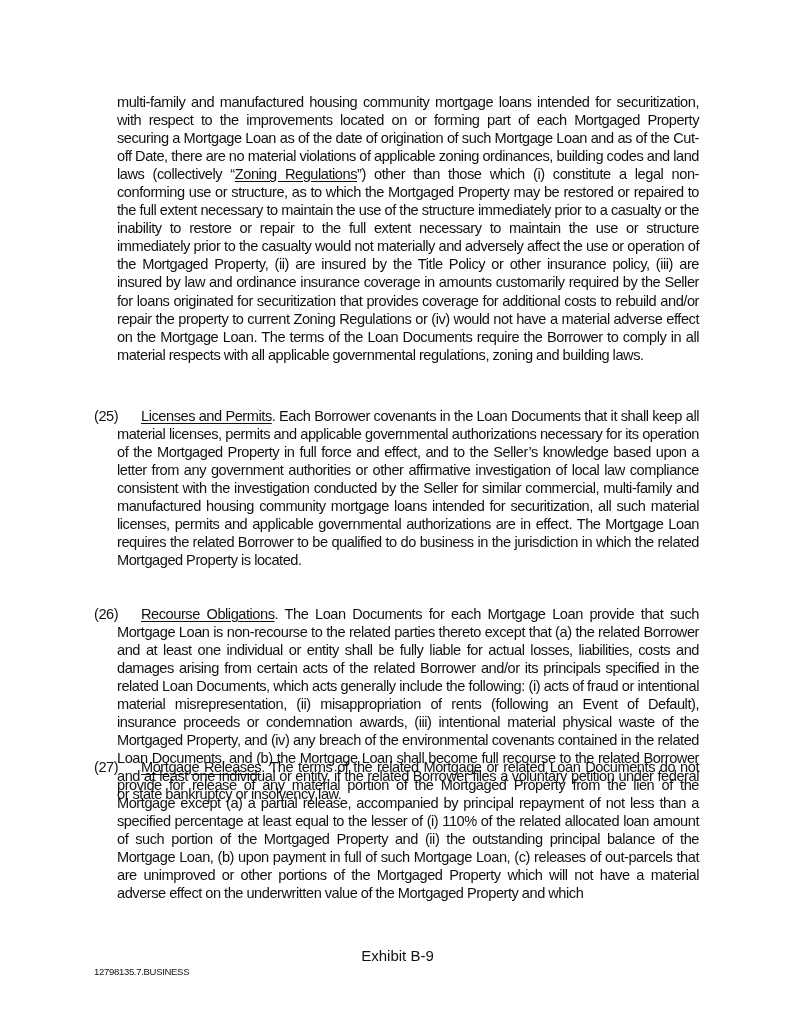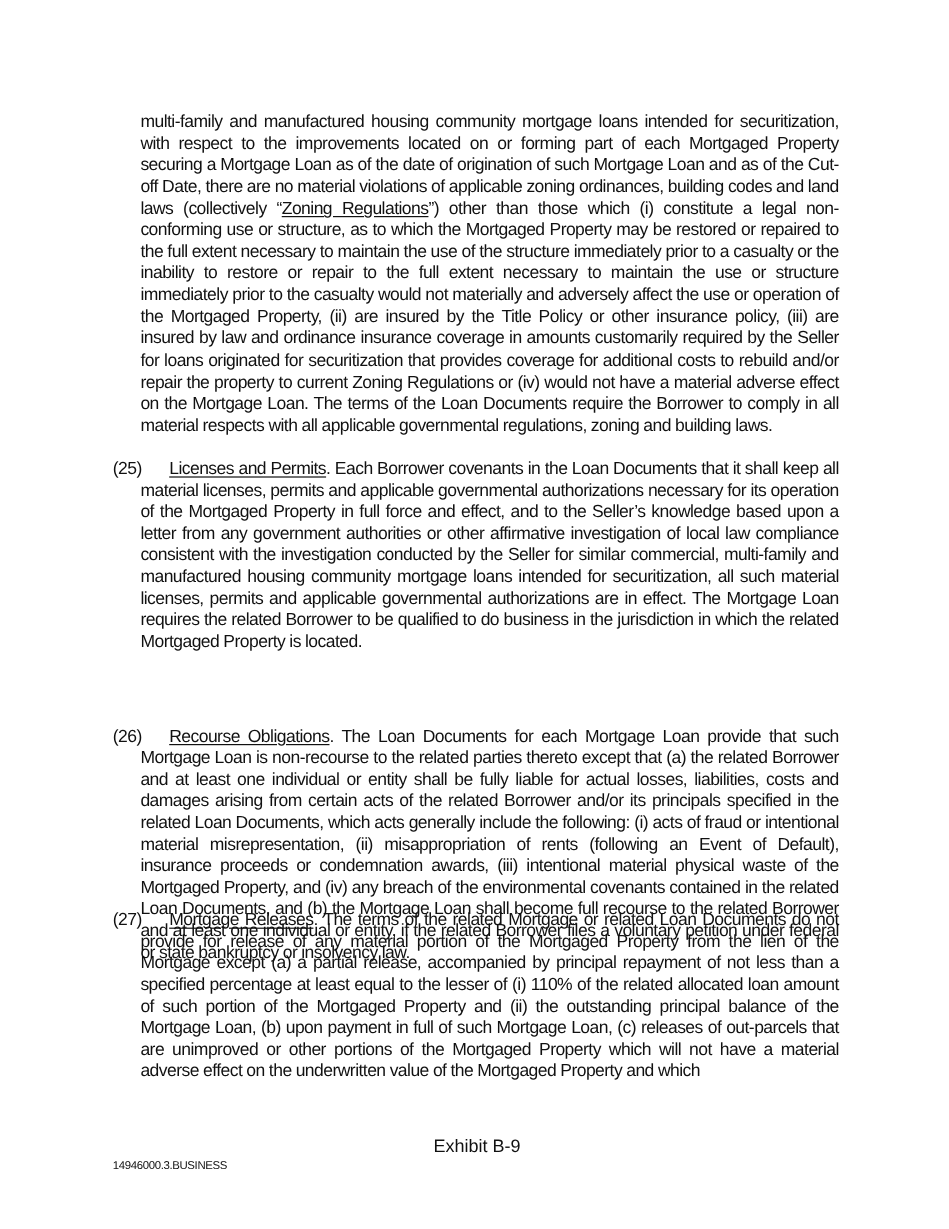--- a/index.html
+++ b/index.html
@@ -13,35 +13,35 @@
       line-height: 18.05px;
       text-align: justify;
       letter-spacing: -0.45px;
       word-spacing: -0.2px;
       margin: 0;
     }
     .para.hang { text-indent: -23px; }
     .num { display: inline-block; width: 47px; text-indent: 0; }
     .u { text-decoration: underline; text-underline-offset: 2px; }
     #p-cont { top: 93px; }
-    #p-25 { top: 382px; }
+    #p-25 { top: 407px; }
     #p-26 { top: 566px; margin-top: 39px; }
     #p-27 { top: 758px; }
     .footer-exhibit { position: absolute; left: 0; width: 791px; top: 947px; text-align: center; font-size: 15px; padding-left: 2px; }
     .footer-id { position: absolute; left: 94px; top: 966px; font-size: 9.5px; letter-spacing: -0.3px; }
   </style>
 </head>
 <body>
 
 <div class="page">
 
   <p class="para" id="p-cont"><span>multi-family and manufactured housing community mortgage loans intended for securitization, with respect to the improvements located on or forming part of each Mortgaged Property securing a Mortgage Loan as of the date of origination of such Mortgage Loan and as of the Cut-off Date, there are no material violations of applicable zoning ordinances, building codes and land laws (collectively “</span><span class="u">Zoning Regulations</span><span>”) other than those which (i) constitute a legal non-conforming use or structure, as to which the Mortgaged Property may be restored or repaired to the full extent necessary to maintain the use of the structure immediately prior to a casualty or the inability to restore or repair to the full extent necessary to maintain the use or structure immediately prior to the casualty would not materially and adversely affect the use or operation of the Mortgaged Property, (ii) are insured by the Title Policy or other insurance policy, (iii) are insured by law and ordinance insurance coverage in amounts customarily required by the Seller for loans originated for securitization that provides coverage for additional costs to rebuild and/or repair the property to current Zoning Regulations or (iv) would not have a material adverse effect on the Mortgage Loan.  The terms of the Loan Documents require the Borrower to comply in all material respects with all applicable governmental regulations, zoning and building laws.</span></p>
 
   <p class="para hang" id="p-25"><span class="num">(25)</span><span class="u">Licenses and Permits</span><span>.  Each Borrower covenants in the Loan Documents that it shall keep all material licenses, permits and applicable governmental authorizations necessary for its operation of the Mortgaged Property in full force and effect, and to the Seller’s knowledge based upon a letter from any government authorities or other affirmative investigation of local law compliance consistent with the investigation conducted by the Seller for similar commercial, multi-family and manufactured housing community mortgage loans intended for securitization, all such material licenses, permits and applicable governmental authorizations are in effect.  The Mortgage Loan requires the related Borrower to be qualified to do business in the jurisdiction in which the related Mortgaged Property is located.</span></p>
 
   <p class="para hang" id="p-26"><span class="num">(26)</span><span class="u">Recourse Obligations</span><span>.  The Loan Documents for each Mortgage Loan provide that such Mortgage Loan is non-recourse to the related parties thereto except that (a) the related Borrower and at least one individual or entity shall be fully liable for actual losses, liabilities, costs and damages arising from certain acts of the related Borrower and/or its principals specified in the related Loan Documents, which acts generally include the following: (i) acts of fraud or intentional material misrepresentation, (ii) misappropriation of rents (following an Event of Default), insurance proceeds or condemnation awards, (iii)  intentional material physical waste of the Mortgaged Property, and (iv) any breach of the environmental covenants contained in the related Loan Documents, and (b) the Mortgage Loan shall become full recourse to the related Borrower and at least one individual or entity, if the related Borrower files a voluntary petition under federal or state bankruptcy or insolvency law.</span></p>
 
   <p class="para hang" id="p-27"><span class="num">(27)</span><span class="u">Mortgage Releases</span><span>.  The terms of the related Mortgage or related Loan Documents do not provide for release of any material portion of the Mortgaged Property from the lien of the Mortgage except (a) a partial release, accompanied by principal repayment of not less than a specified percentage at least equal to the lesser of (i) 110% of the related allocated loan amount of such portion of the Mortgaged Property and (ii) the outstanding principal balance of the Mortgage Loan, (b) upon payment in full of such Mortgage Loan, (c) releases of out-parcels that are unimproved or other portions of the Mortgaged Property which will not have a material adverse effect on the underwritten value of the Mortgaged Property and which</span></p>
 
   <div class="footer-exhibit">Exhibit B-9</div>
-  <div class="footer-id">14946000.3.BUSINESS</div>
+  <div class="footer-id">12798135.7.BUSINESS</div>
 
 </div>
 
 </body></html>

